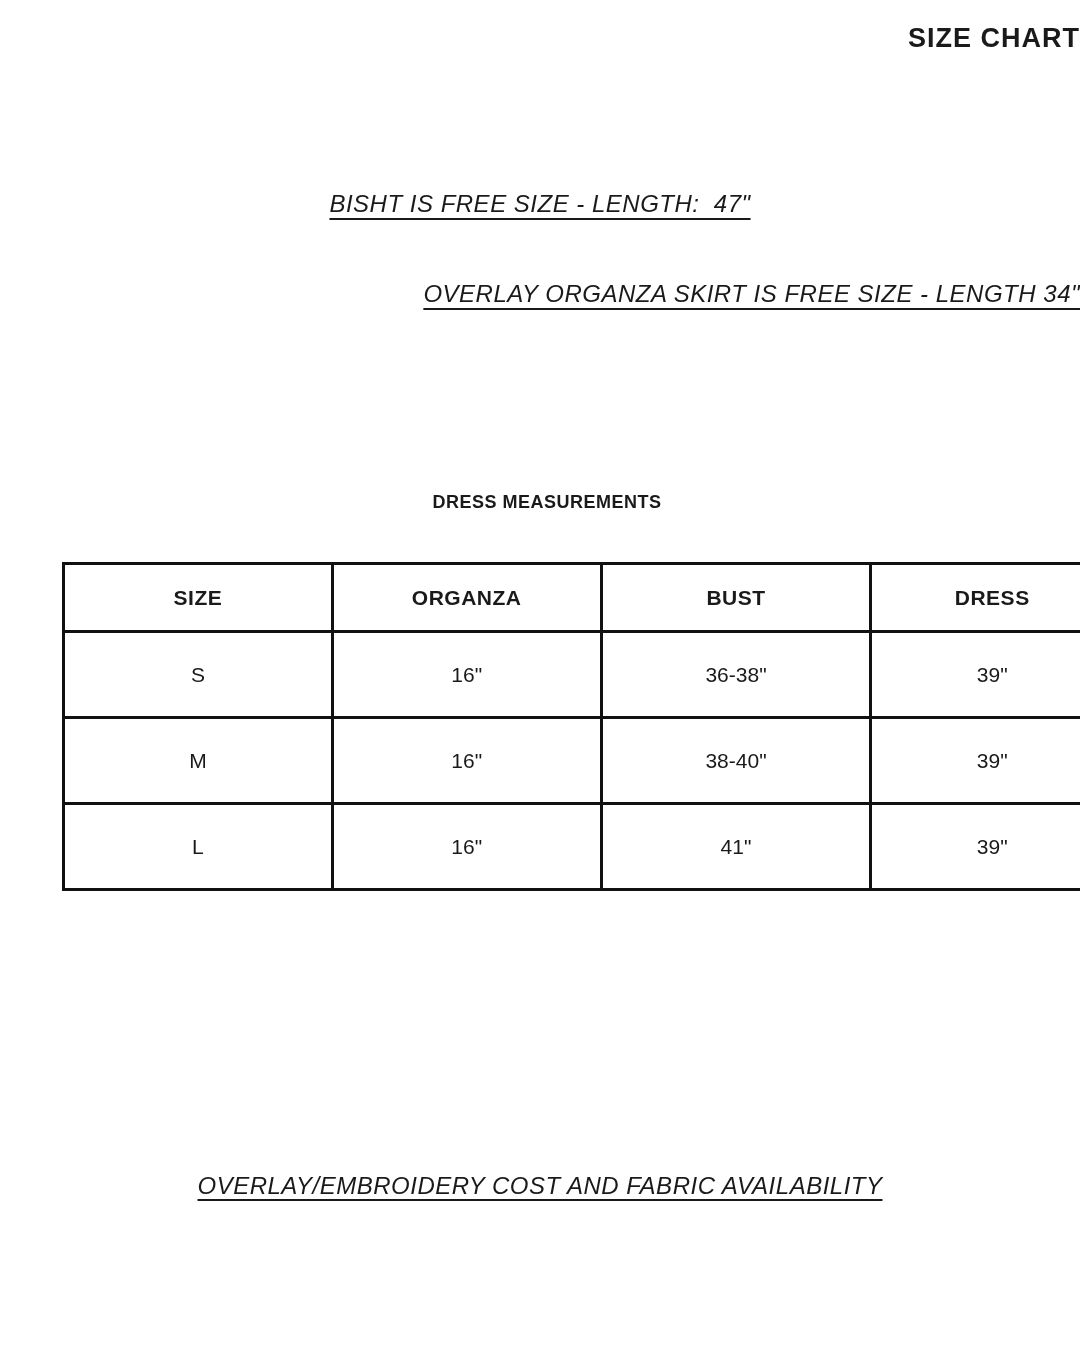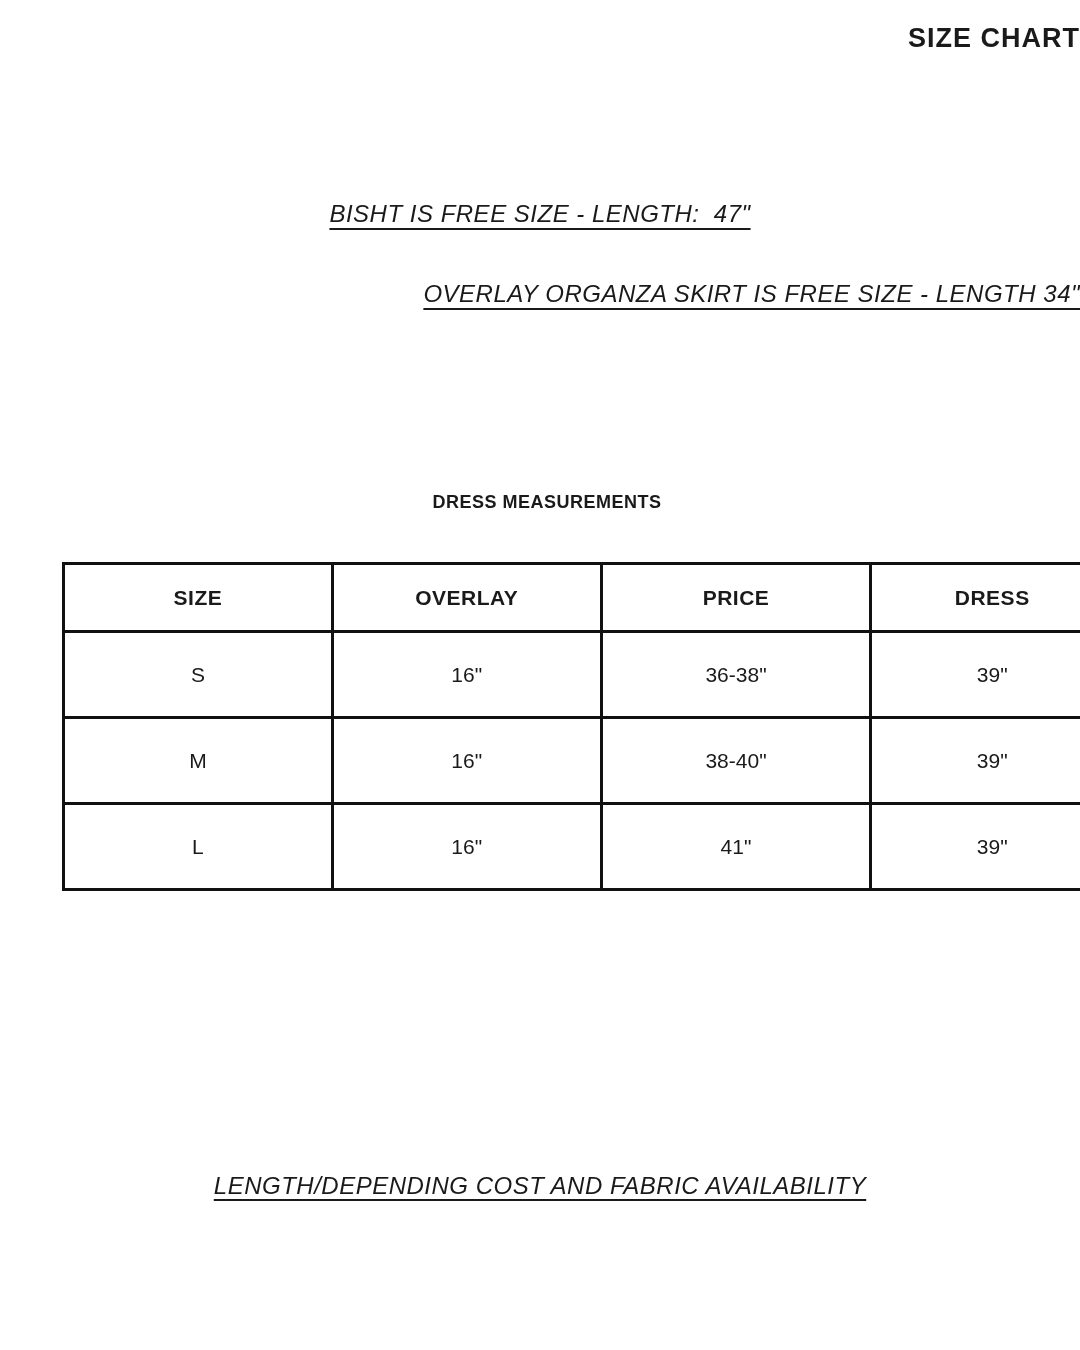--- a/index.html
+++ b/index.html
@@ -30,21 +30,21 @@
     text-align: center;
     font-size: 24px;
     font-style: italic;
     font-weight: 400;
     letter-spacing: 0.5px;
     white-space: pre;
     text-decoration: underline;
     text-decoration-thickness: 2px;
     text-underline-offset: 6px;
   }
-  .note-bisht   { top: 200px; }
+  .note-bisht   { top: 190px; }
   .note-overlay { top: 280px; text-align: right; }
   .section-title {
     position: absolute;
     top: 485px;
     left: 0;
     width: 100%;
     margin: 7px;
     text-align: center;
     font-size: 18px;
     font-weight: 700;
@@ -118,22 +118,22 @@
     <table class="measurements">
       <colgroup>
         <col class="col-size">
         <col class="col-shoulder">
         <col class="col-bust">
         <col class="col-length">
       </colgroup>
       <thead>
         <tr>
           <th>SIZE</th>
-          <th>OVERLAY</th>
-          <th>PRICE</th>
+          <th>ORGANZA</th>
+          <th>BUST</th>
           <th>DRESS</th>
         </tr>
       </thead>
       <tbody>
         <tr>
           <td>S</td>
           <td>16"</td>
           <td>36-38"</td>
           <td>39"</td>
         </tr>
@@ -147,16 +147,16 @@
           <td>L</td>
           <td>16"</td>
           <td>41"</td>
           <td>39"</td>
         </tr>
       </tbody>
     </table>
   </div>
 
   <div class="footer-note">
-    <div class="line">LENGTH/DEPENDING COST AND FABRIC AVAILABILITY</div>
+    <div class="line">OVERLAY/EMBROIDERY COST AND FABRIC AVAILABILITY</div>
   </div>
 
 </main>
 
 </body></html>

